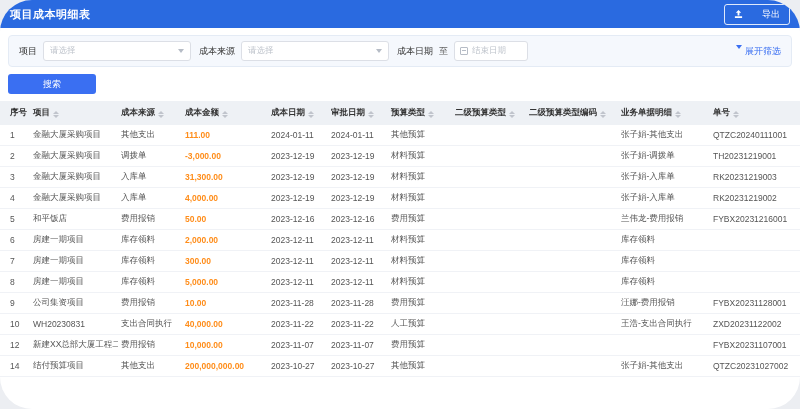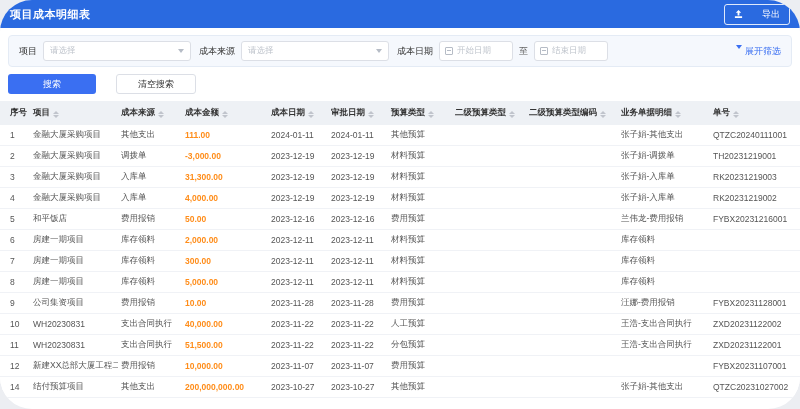--- a/index.html
+++ b/index.html
@@ -76,39 +76,34 @@
     </div>
     <div class="filter-item">
       <span class="filter-label">成本来源</span>
       <div class="select">
         <span>请选择</span>
         <span class="chev"></span>
       </div>
     </div>
     <div class="filter-item">
       <span class="filter-label">成本日期</span>
-      <div class="date-input">
-        <span class="cal-icon"></span>
-        <span>开始日期</span>
-      </div>
       <span class="date-sep">至</span>
       <div class="date-input">
         <span class="cal-icon"></span>
         <span>结束日期</span>
       </div>
     </div>
     <div class="expand-link">
       <span class="chev"></span>
       <span>展开筛选</span>
     </div>
   </div>
 
   <div class="actions">
     <button class="btn-primary">搜索</button>
-    <button class="btn-plain">清空搜索</button>
   </div>
 
   <div class="table-area">
     <table>
       <colgroup>
         <col style="width:30px">
           <col style="width:88px">
           <col style="width:64px">
           <col style="width:86px">
         <col style="width:60px">
@@ -289,33 +284,20 @@
             <td class="amount">40,000.00</td>
             <td>2023-11-22</td>
             <td>2023-11-22</td>
             <td>人工预算</td>
             <td></td>
             <td></td>
             <td>王浩-支出合同执行</td>
             <td>ZXD20231122002</td>
           </tr>
           <tr>
-            <td>11</td>
-            <td>WH20230831</td>
-            <td>支出合同执行</td>
-            <td class="amount">51,500.00</td>
-            <td>2023-11-22</td>
-            <td>2023-11-22</td>
-            <td>分包预算</td>
-            <td></td>
-            <td></td>
-            <td>王浩-支出合同执行</td>
-            <td>ZXD20231122001</td>
-          </tr>
-          <tr>
             <td>12</td>
             <td>新建XX总部大厦工程二期</td>
             <td>费用报销</td>
             <td class="amount">10,000.00</td>
             <td>2023-11-07</td>
             <td>2023-11-07</td>
             <td>费用预算</td>
             <td></td>
             <td></td>
             <td></td>

